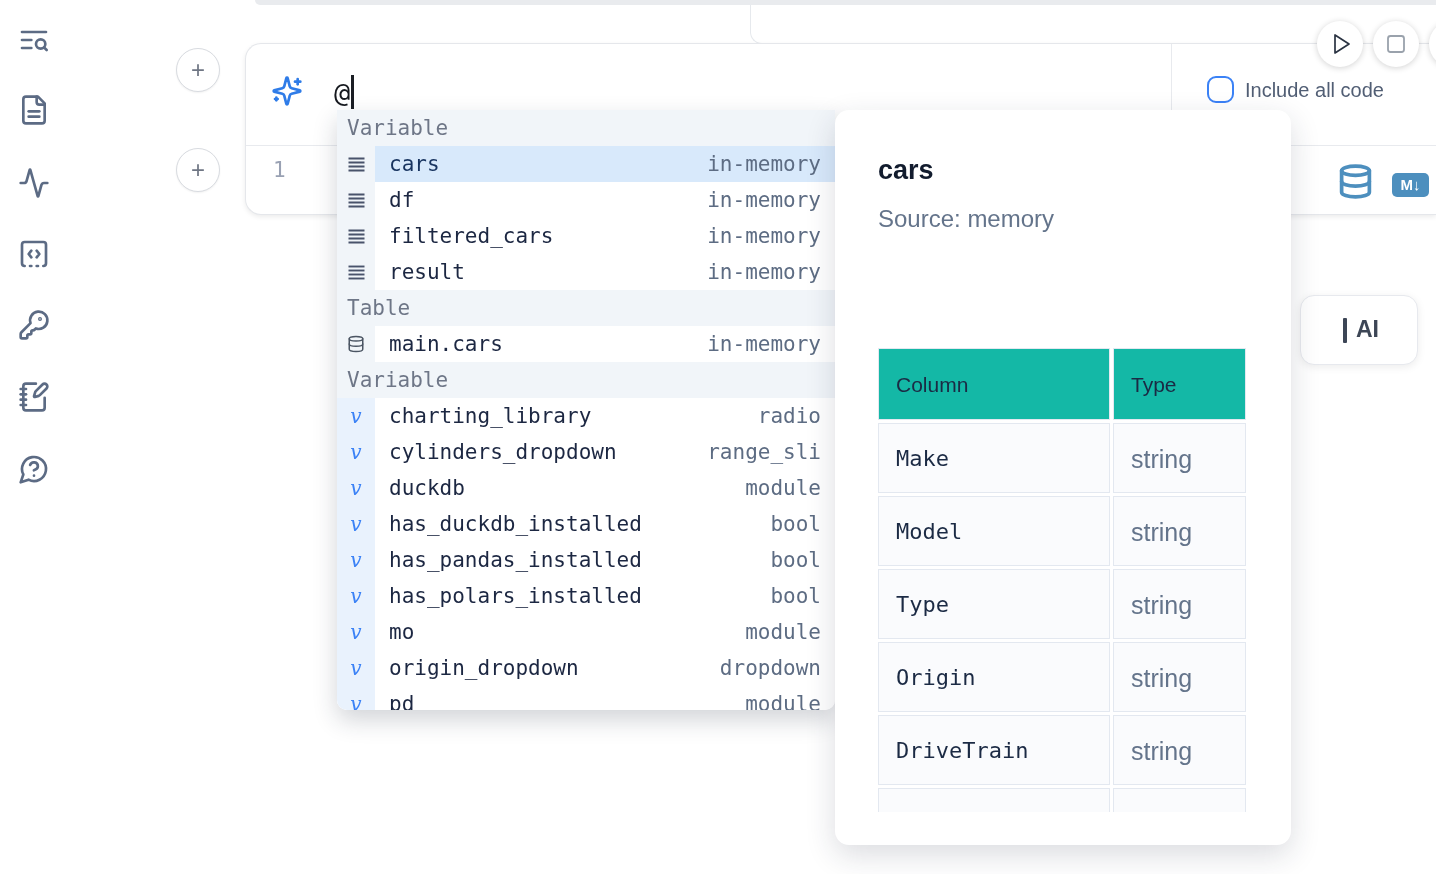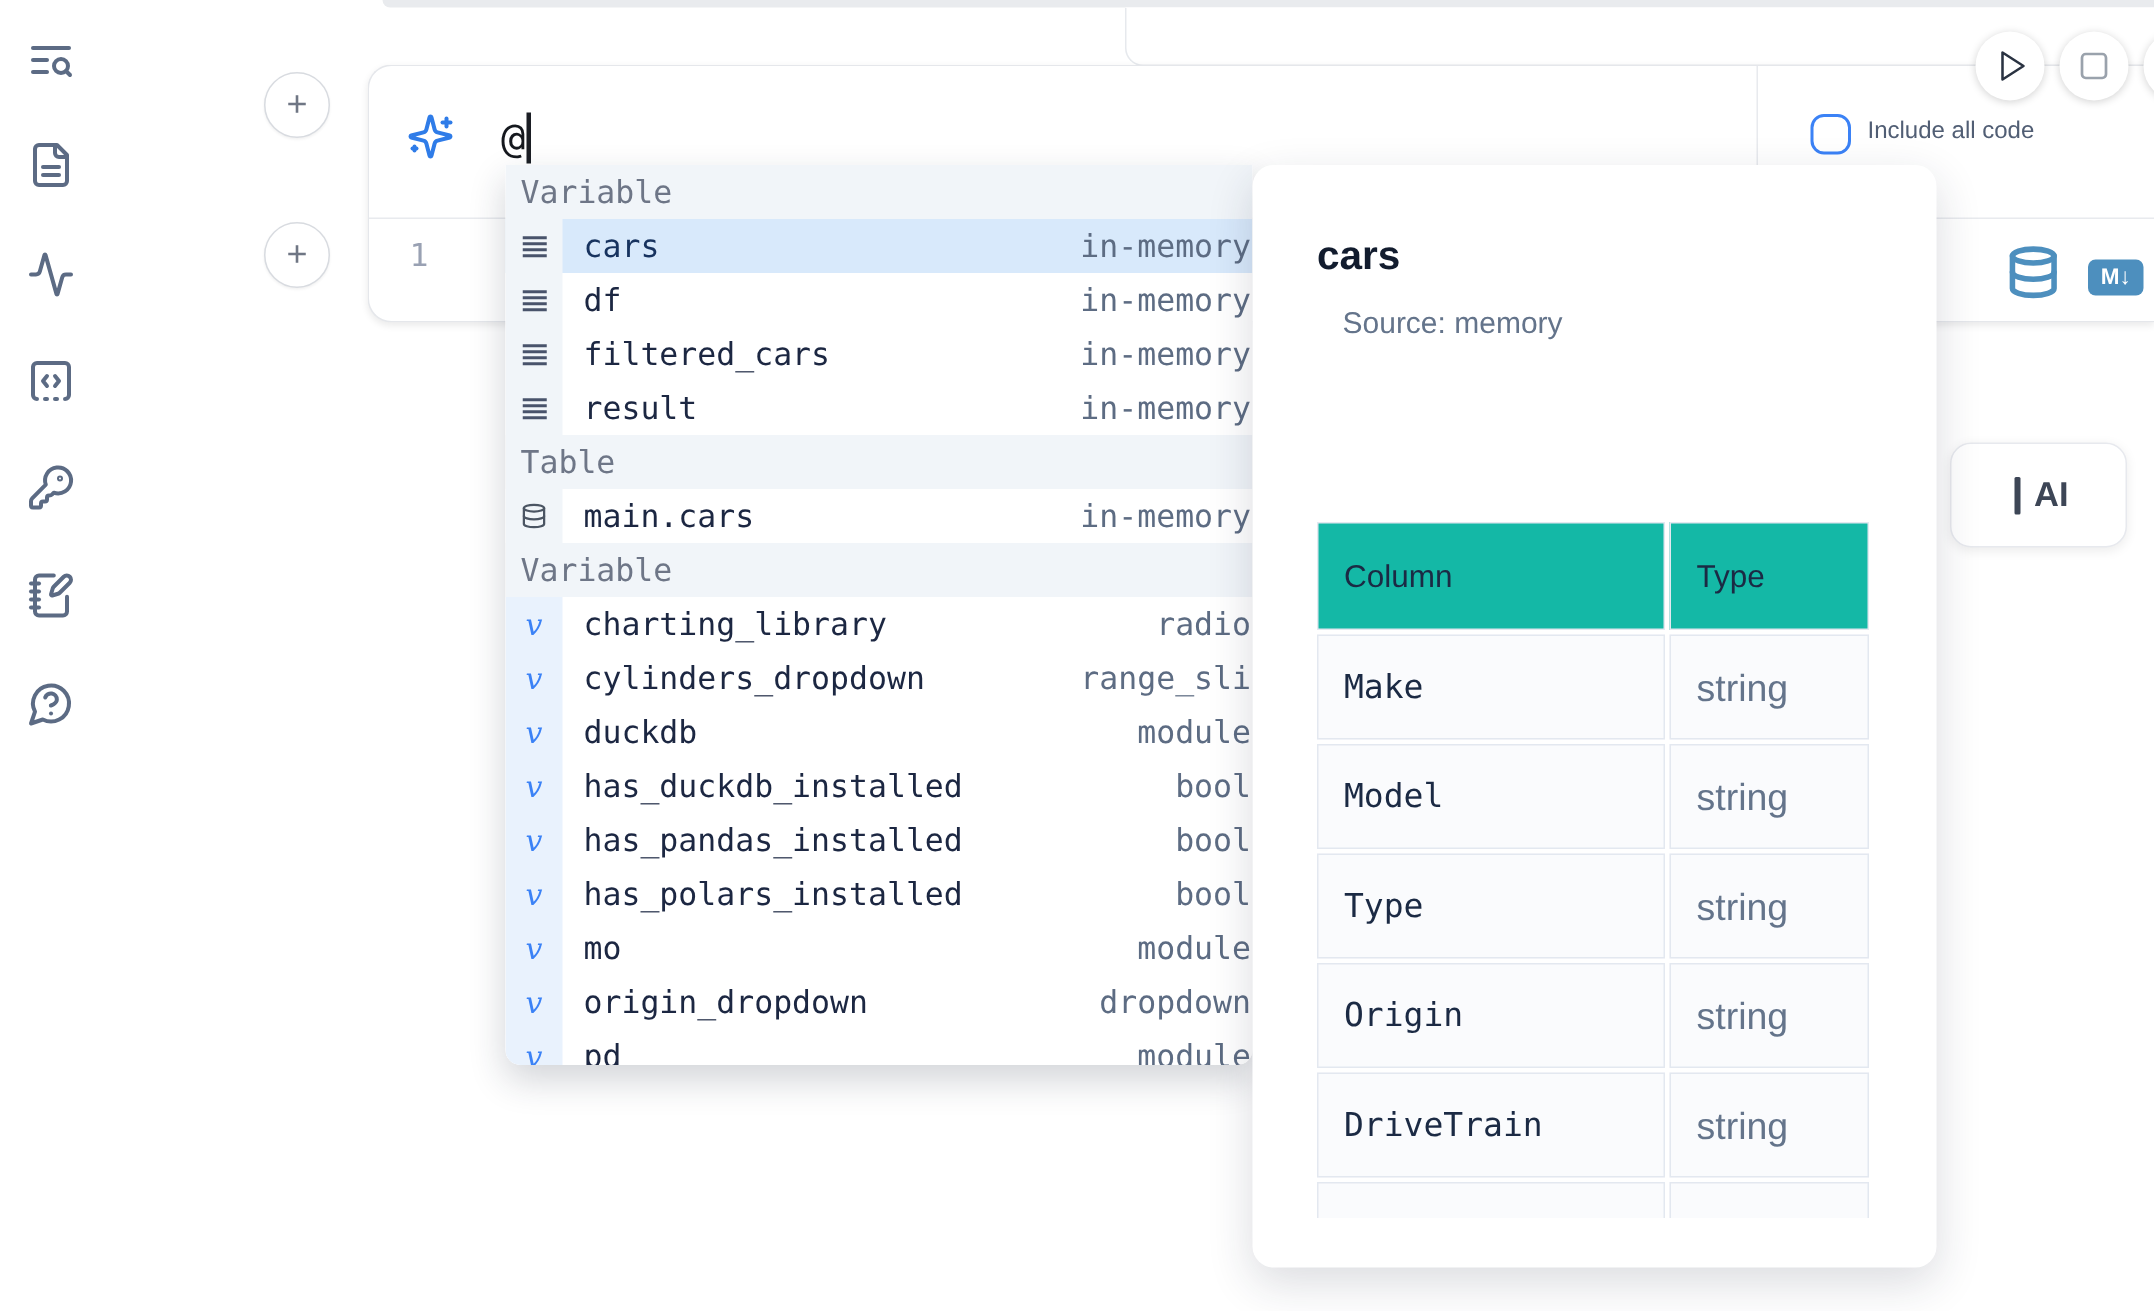--- a/index.html
+++ b/index.html
@@ -30,21 +30,21 @@
         border:1px solid #e5e7eb;border-right:none;border-radius:16px 0 0 16px;box-shadow:0 2px 5px rgba(0,0,0,.08);box-sizing:border-box;}
   #ai-row{position:absolute;left:0;top:0;right:0;height:101px;border-bottom:1px solid #e8eaee;}
   #sparkle{position:absolute;left:25px;top:31px;}
   #sparkle svg{width:32px;height:32px;stroke:#2f7ce8;fill:none;stroke-width:2;stroke-linecap:round;stroke-linejoin:round;}
   #prompt{position:absolute;left:88px;top:26px;display:flex;align-items:center;height:44px;cursor:text;}
   #prompt .ptxt{font-size:27px;color:#15181e;}
   #caret{display:inline-block;width:3px;height:34px;background:#1b1e24;margin-left:1px;}
   #vdiv{position:absolute;left:925px;top:0;height:101px;border-left:1px solid #e8eaee;}
   #cb{position:absolute;left:961px;top:32px;width:27px;height:27px;border:2.5px solid #3b82f6;border-radius:9px;
       background:#fff;box-sizing:border-box;cursor:pointer;}
-  #cbl{position:absolute;left:999px;top:35px;font-size:16px;color:#515e74;}
+  #cbl{position:absolute;left:999px;top:35px;font-size:20px;color:#515e74;}
   #code-row{position:absolute;left:0;top:101px;right:0;bottom:0;cursor:text;}
   #ln{position:absolute;left:27px;top:13px;font-size:21px;color:#99a1b3;}
   #dbicon{position:absolute;left:1091px;top:18px;cursor:pointer;}
   #dbicon svg{width:37px;height:37px;stroke:#4d8fbe;fill:none;stroke-width:2.4;stroke-linecap:round;stroke-linejoin:round;}
   #mdicon{position:absolute;left:1146px;top:28px;width:37px;height:24px;background:#4d8fbe;border-radius:5px;
           color:#fff;font-weight:bold;font-size:15px;text-align:center;line-height:24px;cursor:pointer;}
 
   
   .runbtn{position:absolute;top:21px;width:46px;height:46px;border-radius:50%;background:#fff;z-index:7;
           box-shadow:0 1px 6px rgba(0,0,0,.18);display:flex;align-items:center;justify-content:center;cursor:pointer;}
@@ -61,27 +61,27 @@
   #dropdown{position:absolute;left:337px;top:110px;width:498px;height:600px;background:#fff;z-index:5;
             box-shadow:0 10px 24px rgba(30,40,60,.20);border-radius:0 0 10px 10px;overflow:hidden;}
   .ac-header{height:36px;background:#f1f5f9;color:#6e7687;font-size:21px;line-height:36px;padding-left:10px;}
   .ac-row{height:36px;display:flex;align-items:center;background:#fff;cursor:pointer;}
   .ac-row.sel{background:#d8e9fb;}
   .gut{width:38px;height:36px;flex:none;background:#f1f5f9;display:flex;align-items:center;justify-content:center;}
   .gut.gvar{background:#e9f2fd;}
   .vic{font-family:"DejaVu Serif",serif;font-style:italic;font-size:20px;color:#3b82f6;}
   .nm{margin-left:14px;font-size:21px;color:#1c2742;white-space:nowrap;}
   .ac-row.sel .nm{color:#17335f;}
-  .tp{margin-left:auto;padding-right:1px;font-size:21px;color:#5d6c83;white-space:nowrap;}
+  .tp{margin-left:auto;padding-right:14px;font-size:21px;color:#5d6c83;white-space:nowrap;}
 
   
   #panel{position:absolute;left:835px;top:110px;width:456px;height:735px;background:#fff;z-index:6;
          border-radius:14px;box-shadow:0 10px 30px rgba(30,40,60,.16);}
   #ptitle{position:absolute;left:43px;top:45px;margin:0;font-size:27px;font-weight:bold;color:#121c2e;}
-  #psource{position:absolute;left:60px;top:95px;font-size:20px;color:#64748b;}
+  #psource{position:absolute;left:43px;top:95px;font-size:24px;color:#64748b;}
   #pbadge{position:absolute;left:43px;top:148px;width:368px;height:44px;background:#f1f5f9;border-radius:8px;
           box-sizing:border-box;padding-left:16px;line-height:44px;font-size:20px;color:#16233e;}
   #ptablewrap{position:absolute;left:43px;top:238px;width:368px;height:464px;overflow:hidden;}
   #ptable{display:grid;grid-template-columns:232px 133px;gap:3px;}
   #ptable .c{border:1px solid #e3e8f0;box-sizing:border-box;padding-left:17px;}
   #ptable .hc{height:72px;background:#14b8a6;font-size:21px;color:#1b2a44;line-height:72px;}
   #ptable .nc{height:70px;background:#fafbfd;font-size:22px;color:#1b2a44;line-height:70px;}
   #ptable .tc{height:70px;background:#fafbfd;font-size:25px;color:#64748b;line-height:70px;}
 </style>
 </head>

